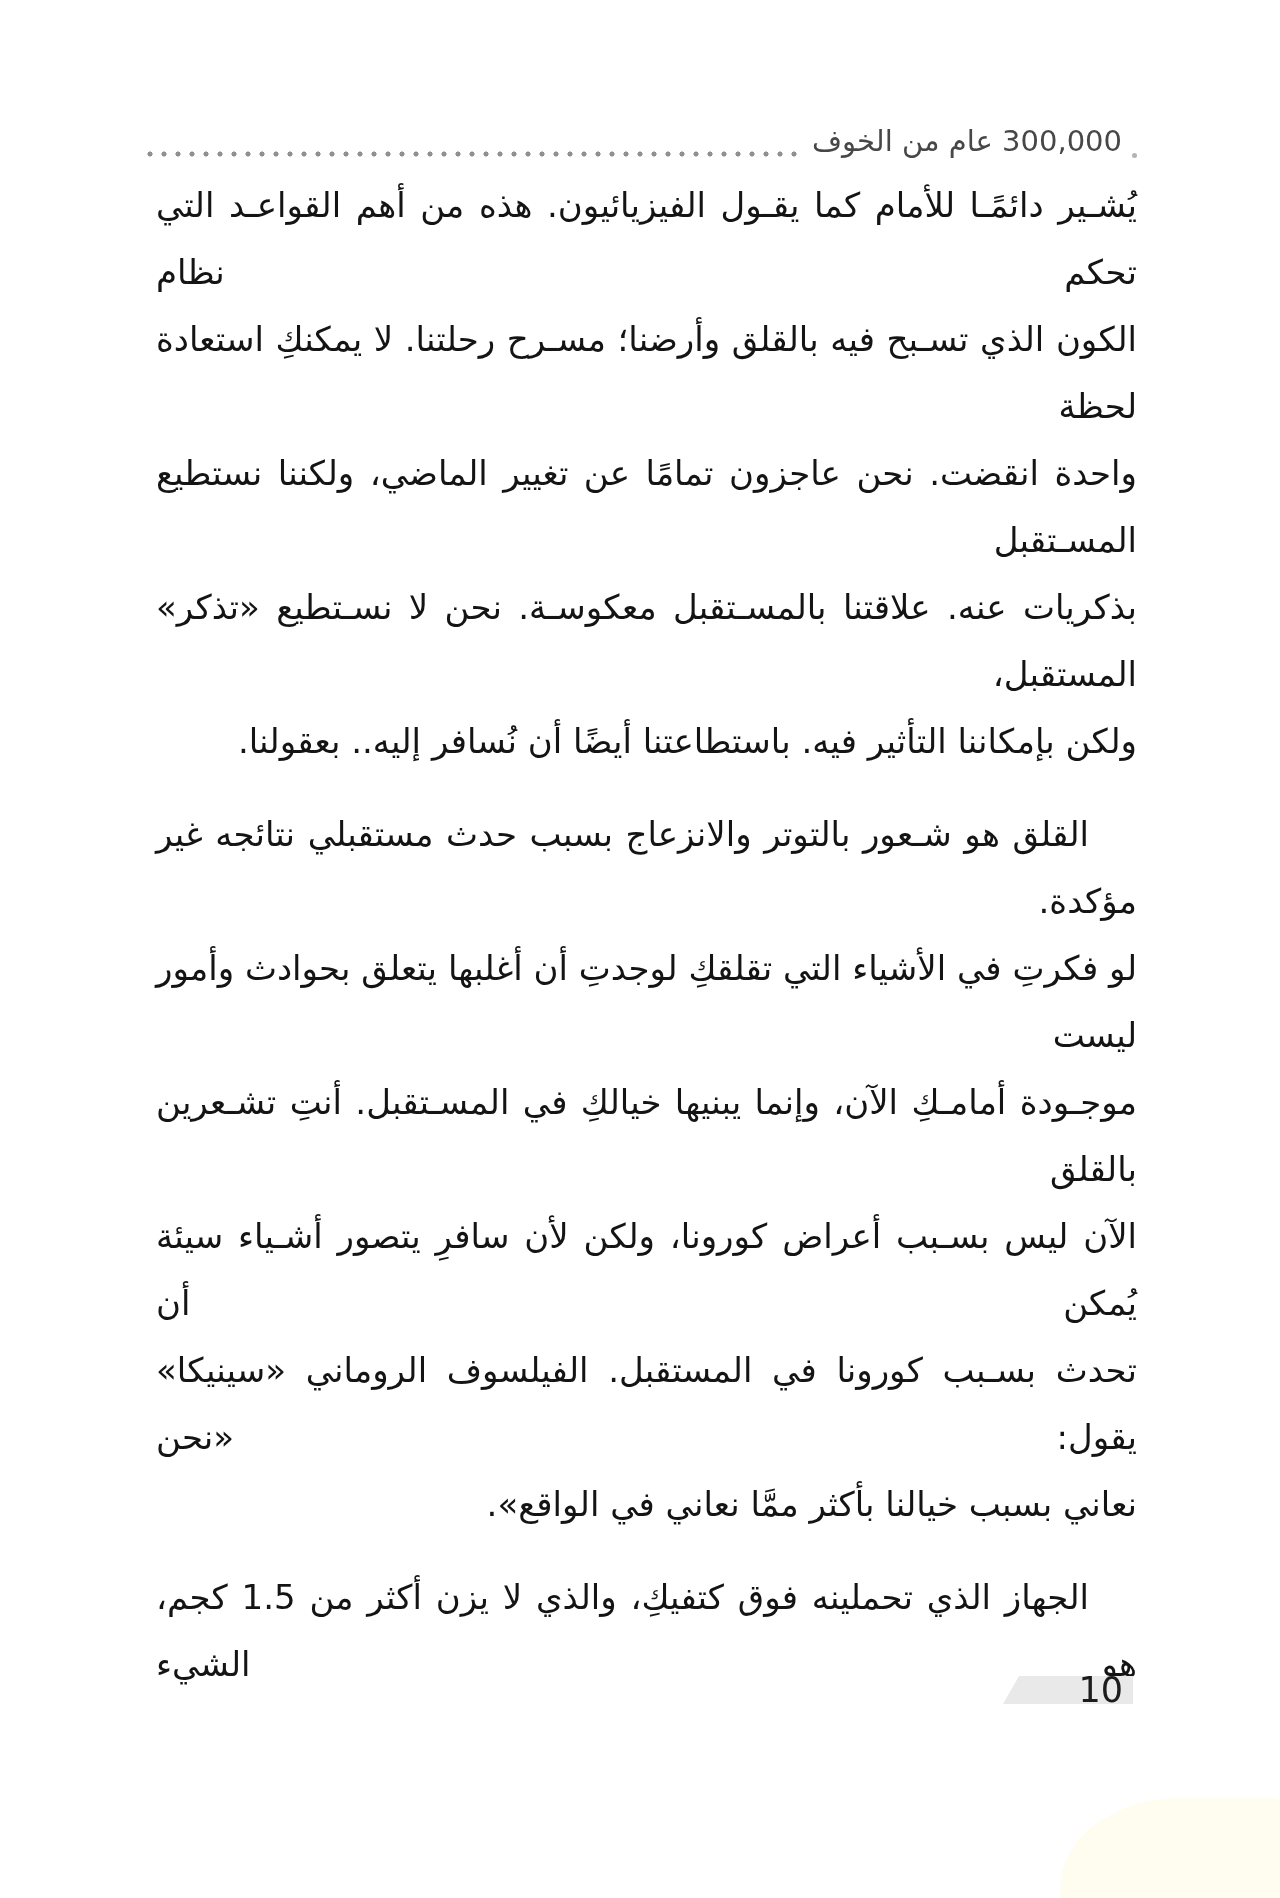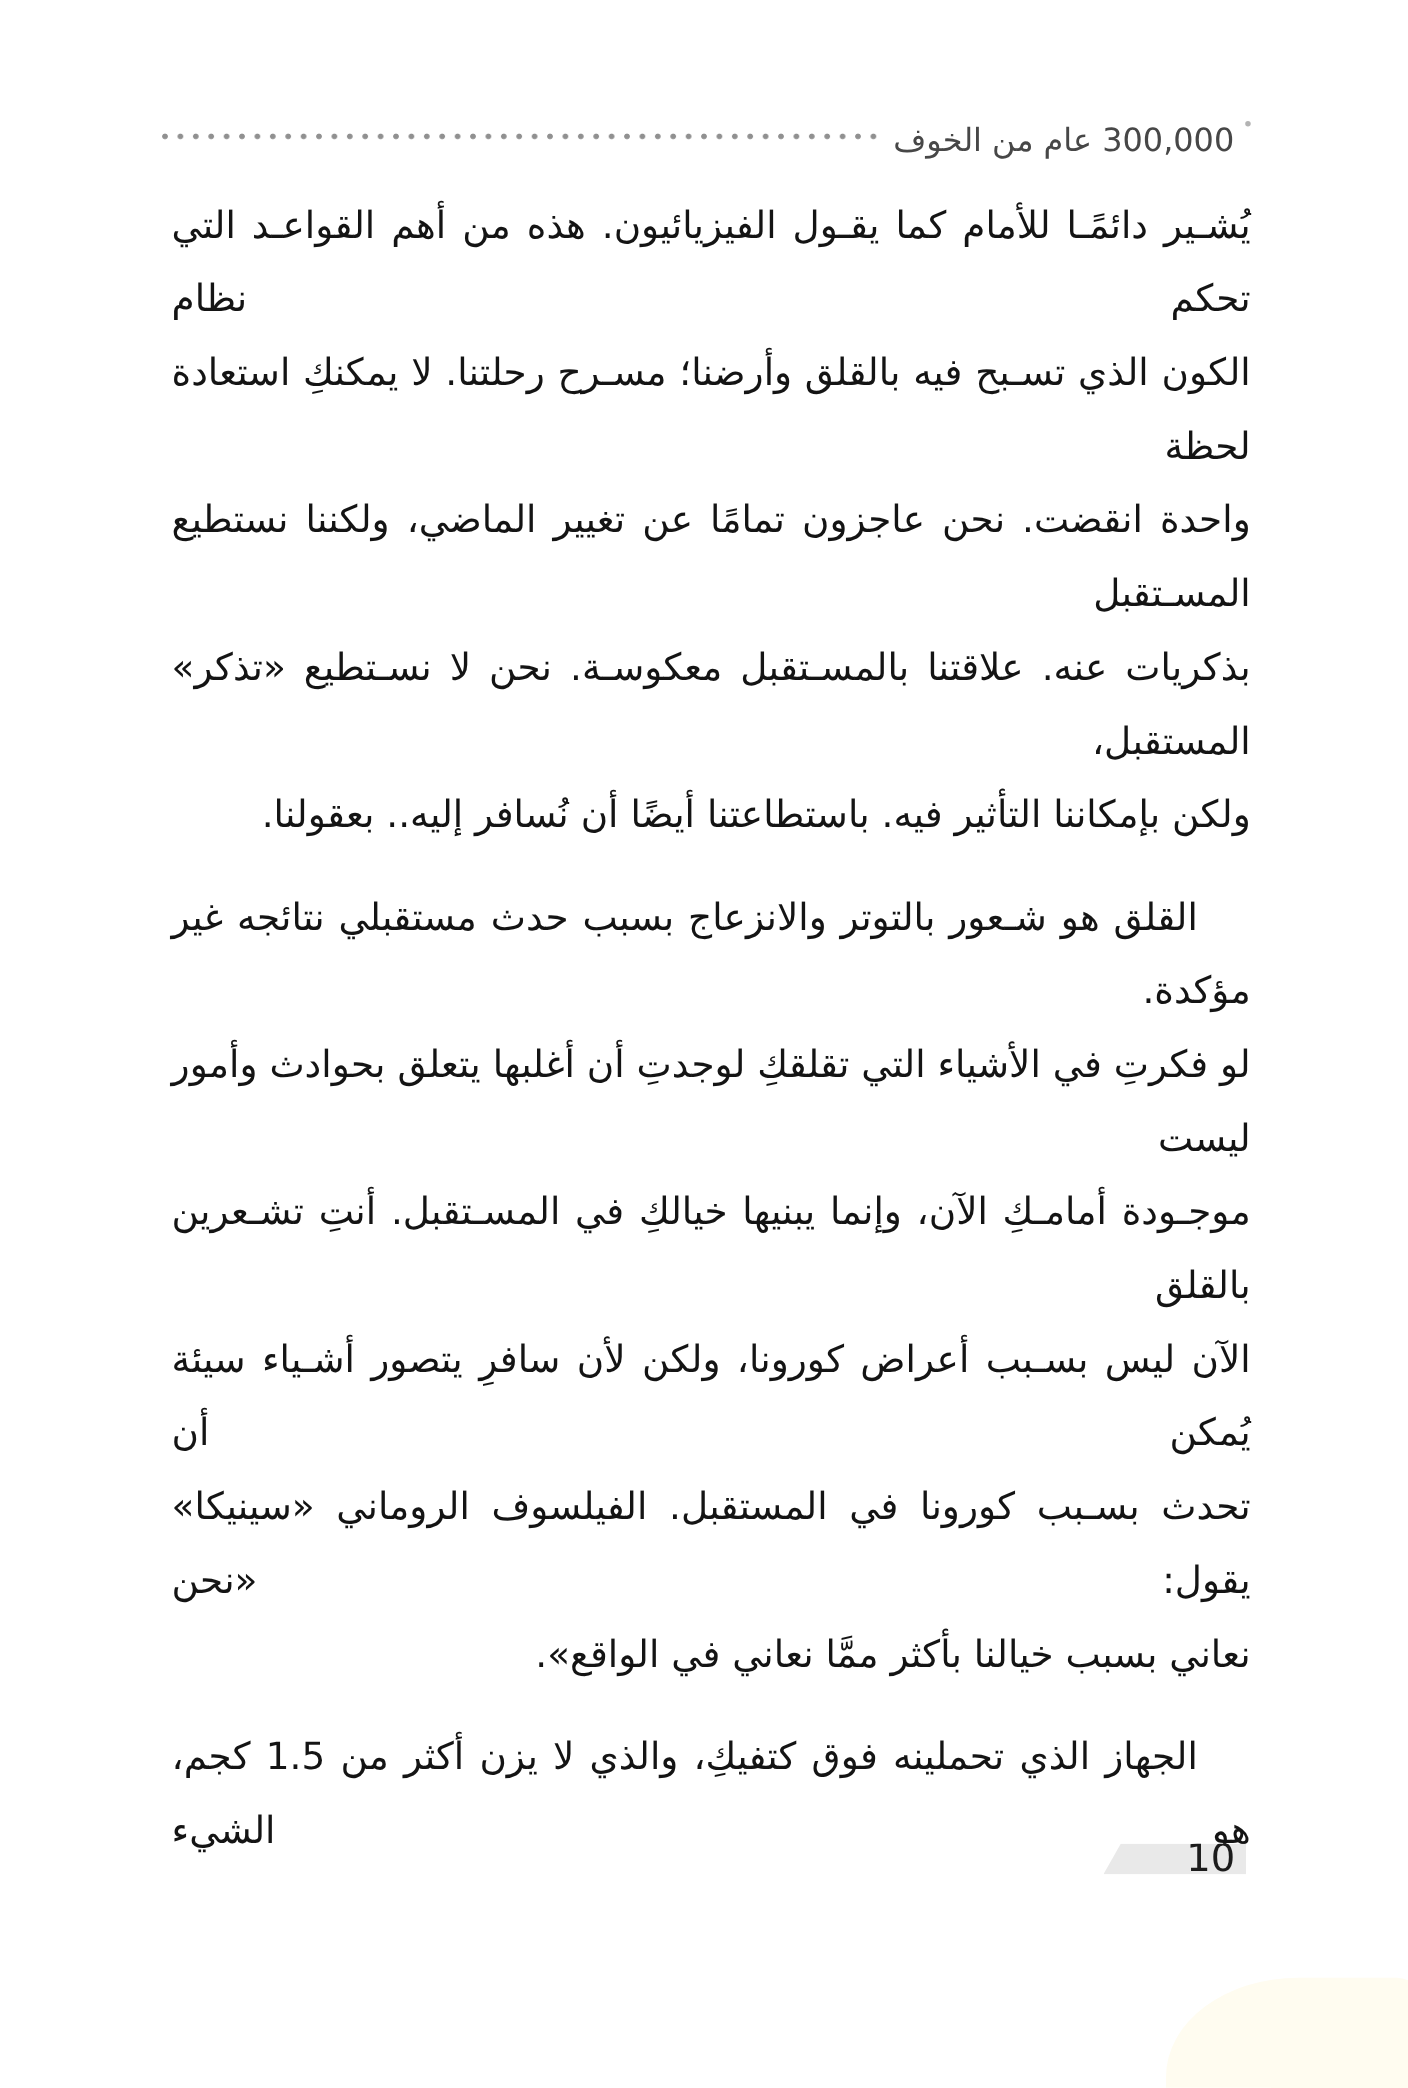--- a/index.html
+++ b/index.html
@@ -15,21 +15,21 @@
     width:1280px; height:1898px;
     position:relative; overflow:hidden;
     font-family:"DejaVu Sans", sans-serif;
     direction:rtl;
   }
   .page{ position:absolute; inset:0; }
 
   
   .header{
     position:absolute; top:110px; right:143px; left:143px; height:48px;
-    display:flex; align-items:flex-start; direction:rtl;
+    display:flex; align-items:flex-end; direction:rtl;
   }
   .header-end-dot{
     width:5px; height:5px; border-radius:50%;
     background:#b3b3b3; margin-left:10px; flex:0 0 auto;
   }
   .header-title{
     font-size:29px; color:var(--header-text);
     white-space:nowrap; letter-spacing:0.5px; flex:0 0 auto;
   }
   .header-dots{

